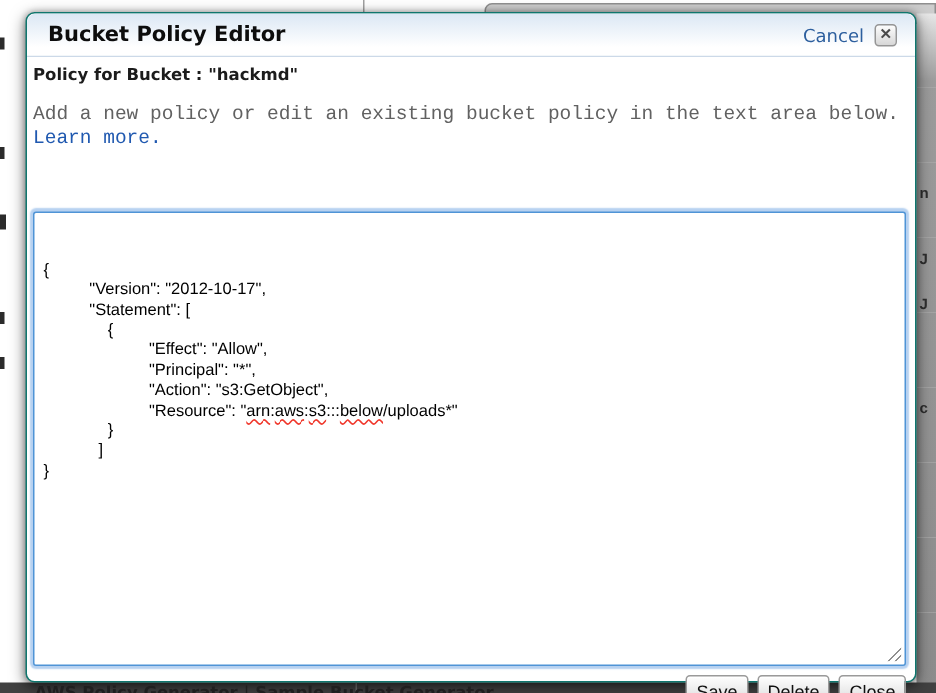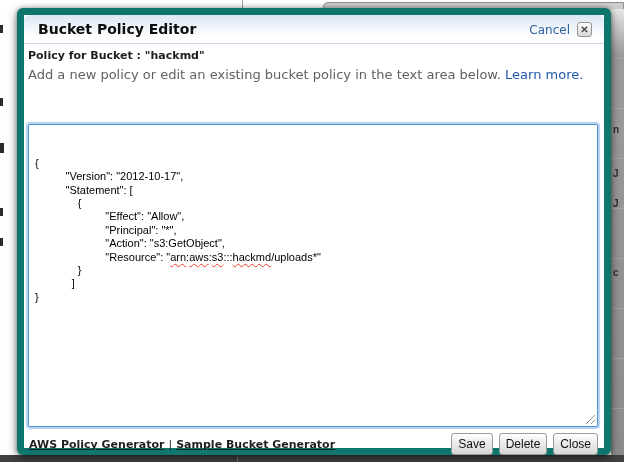--- a/index.html
+++ b/index.html
@@ -18,42 +18,42 @@
   .bg-right-strip .rowlines{position:absolute;inset:0;
     background:repeating-linear-gradient(#0000 0 49px,#b0b0b0 49px 50px);opacity:.55;}
   .bg-frag{position:absolute;font:bold 10px "Liberation Sans",sans-serif;color:#2e2e2e;}
   .bg-left-mark{position:absolute;left:0;width:3px;height:8px;background:#2b2b2b;z-index:1;}
   .bg-bottom-band{position:absolute;left:0;right:0;bottom:0;height:7px;background:var(--dark-band,#414141);z-index:3;}
   .bg-bottom-line{position:absolute;left:237px;top:0;width:1px;height:7px;background:#6e6e6e;}
 
   
   .dialog{
     position:absolute;left:17px;top:8px;width:594px;height:447px;box-sizing:border-box;
-    background:#fff;border:7px solid #0f766e;border-radius:6px;
+    background:#fff;border:1px solid #0f766e;border-radius:6px;
     box-shadow:0 3px 10px rgba(0,0,0,.5),0 0 4px rgba(0,0,0,.3);
     z-index:10;
   }
   .dialog-header{
     display:flex;align-items:center;justify-content:space-between;
     padding:6px 12px 5px 14px;
     background:linear-gradient(var(--header-tint,#dbe7f4),#ffffff 80%);
     border-bottom:1px solid var(--separator,#ccd9e8);
     border-radius:6px 6px 0 0;
   }
   .dialog-title{font-size:14px;font-weight:bold;color:#0d0d0d;line-height:17px;}
   .header-right{display:flex;align-items:center;gap:7px;}
   .cancel-link{font-size:12px;color:var(--accent-blue,#2d5f9e);text-decoration:none;cursor:pointer;text-align:right;}
   .xbtn{
     width:15px;height:15px;box-sizing:border-box;border:1px solid #959595;border-radius:3px;
     background:linear-gradient(#fdfdfd,#d7d7d7);
     font:bold 10px/13px "Liberation Sans",sans-serif;color:#4a4a4a;text-align:center;cursor:pointer;
   }
   .dialog-body{padding:0 6px 0 4px;}
   .subtitle{margin:5px 0 0 0;font-size:11px;font-weight:bold;color:#1c1c1c;line-height:13px;}
-  .desc{margin-top:5px;font-size:13px;color:#616161;line-height:16px;}
+  .desc{margin-top:12px;font-size:13px;color:#616161;line-height:16px;font-family:Liberation Mono, monospace;}
   .learn-link{color:var(--learn-blue,#2059b0);text-decoration:none;cursor:pointer;}
 
   .policy-area{
     margin-top:41px;height:303px;box-sizing:border-box;position:relative;
     background:#fff;border:1px solid var(--focus-ring,#4f94d6);border-radius:2px;
     box-shadow:0 0 1px 2px rgba(122,172,227,.55);
     padding:5px 6px;overflow:hidden;
     font:11px/13.4px "Liberation Sans",sans-serif;color:#000;
     white-space:pre;cursor:text;
   }
@@ -119,21 +119,21 @@
     </div>
 
     <div class="policy-area">
       <div id="policy-text">{
           "Version": "2012-10-17",
           "Statement": [
               {
                        "Effect": "Allow",
                        "Principal": "*",
                        "Action": "s3:GetObject",
-                       "Resource": "<span class="sq">arn</span>:<span class="sq">aws</span>:<span class="sq">s3</span>:::<span class="sq">hackmd</span>/uploads*"
+                       "Resource": "<span class="sq">arn</span>:<span class="sq">aws</span>:<span class="sq">s3</span>:::<span class="sq">below</span>/uploads*"
               }
             ]
 }</div>
       <div class="resize-grip"></div>
     </div>
 
     <div class="dialog-footer">
       <div class="footer-links">
         <a>AWS Policy Generator</a><span class="sep">|</span><a>Sample Bucket Generator</a>
       </div>

